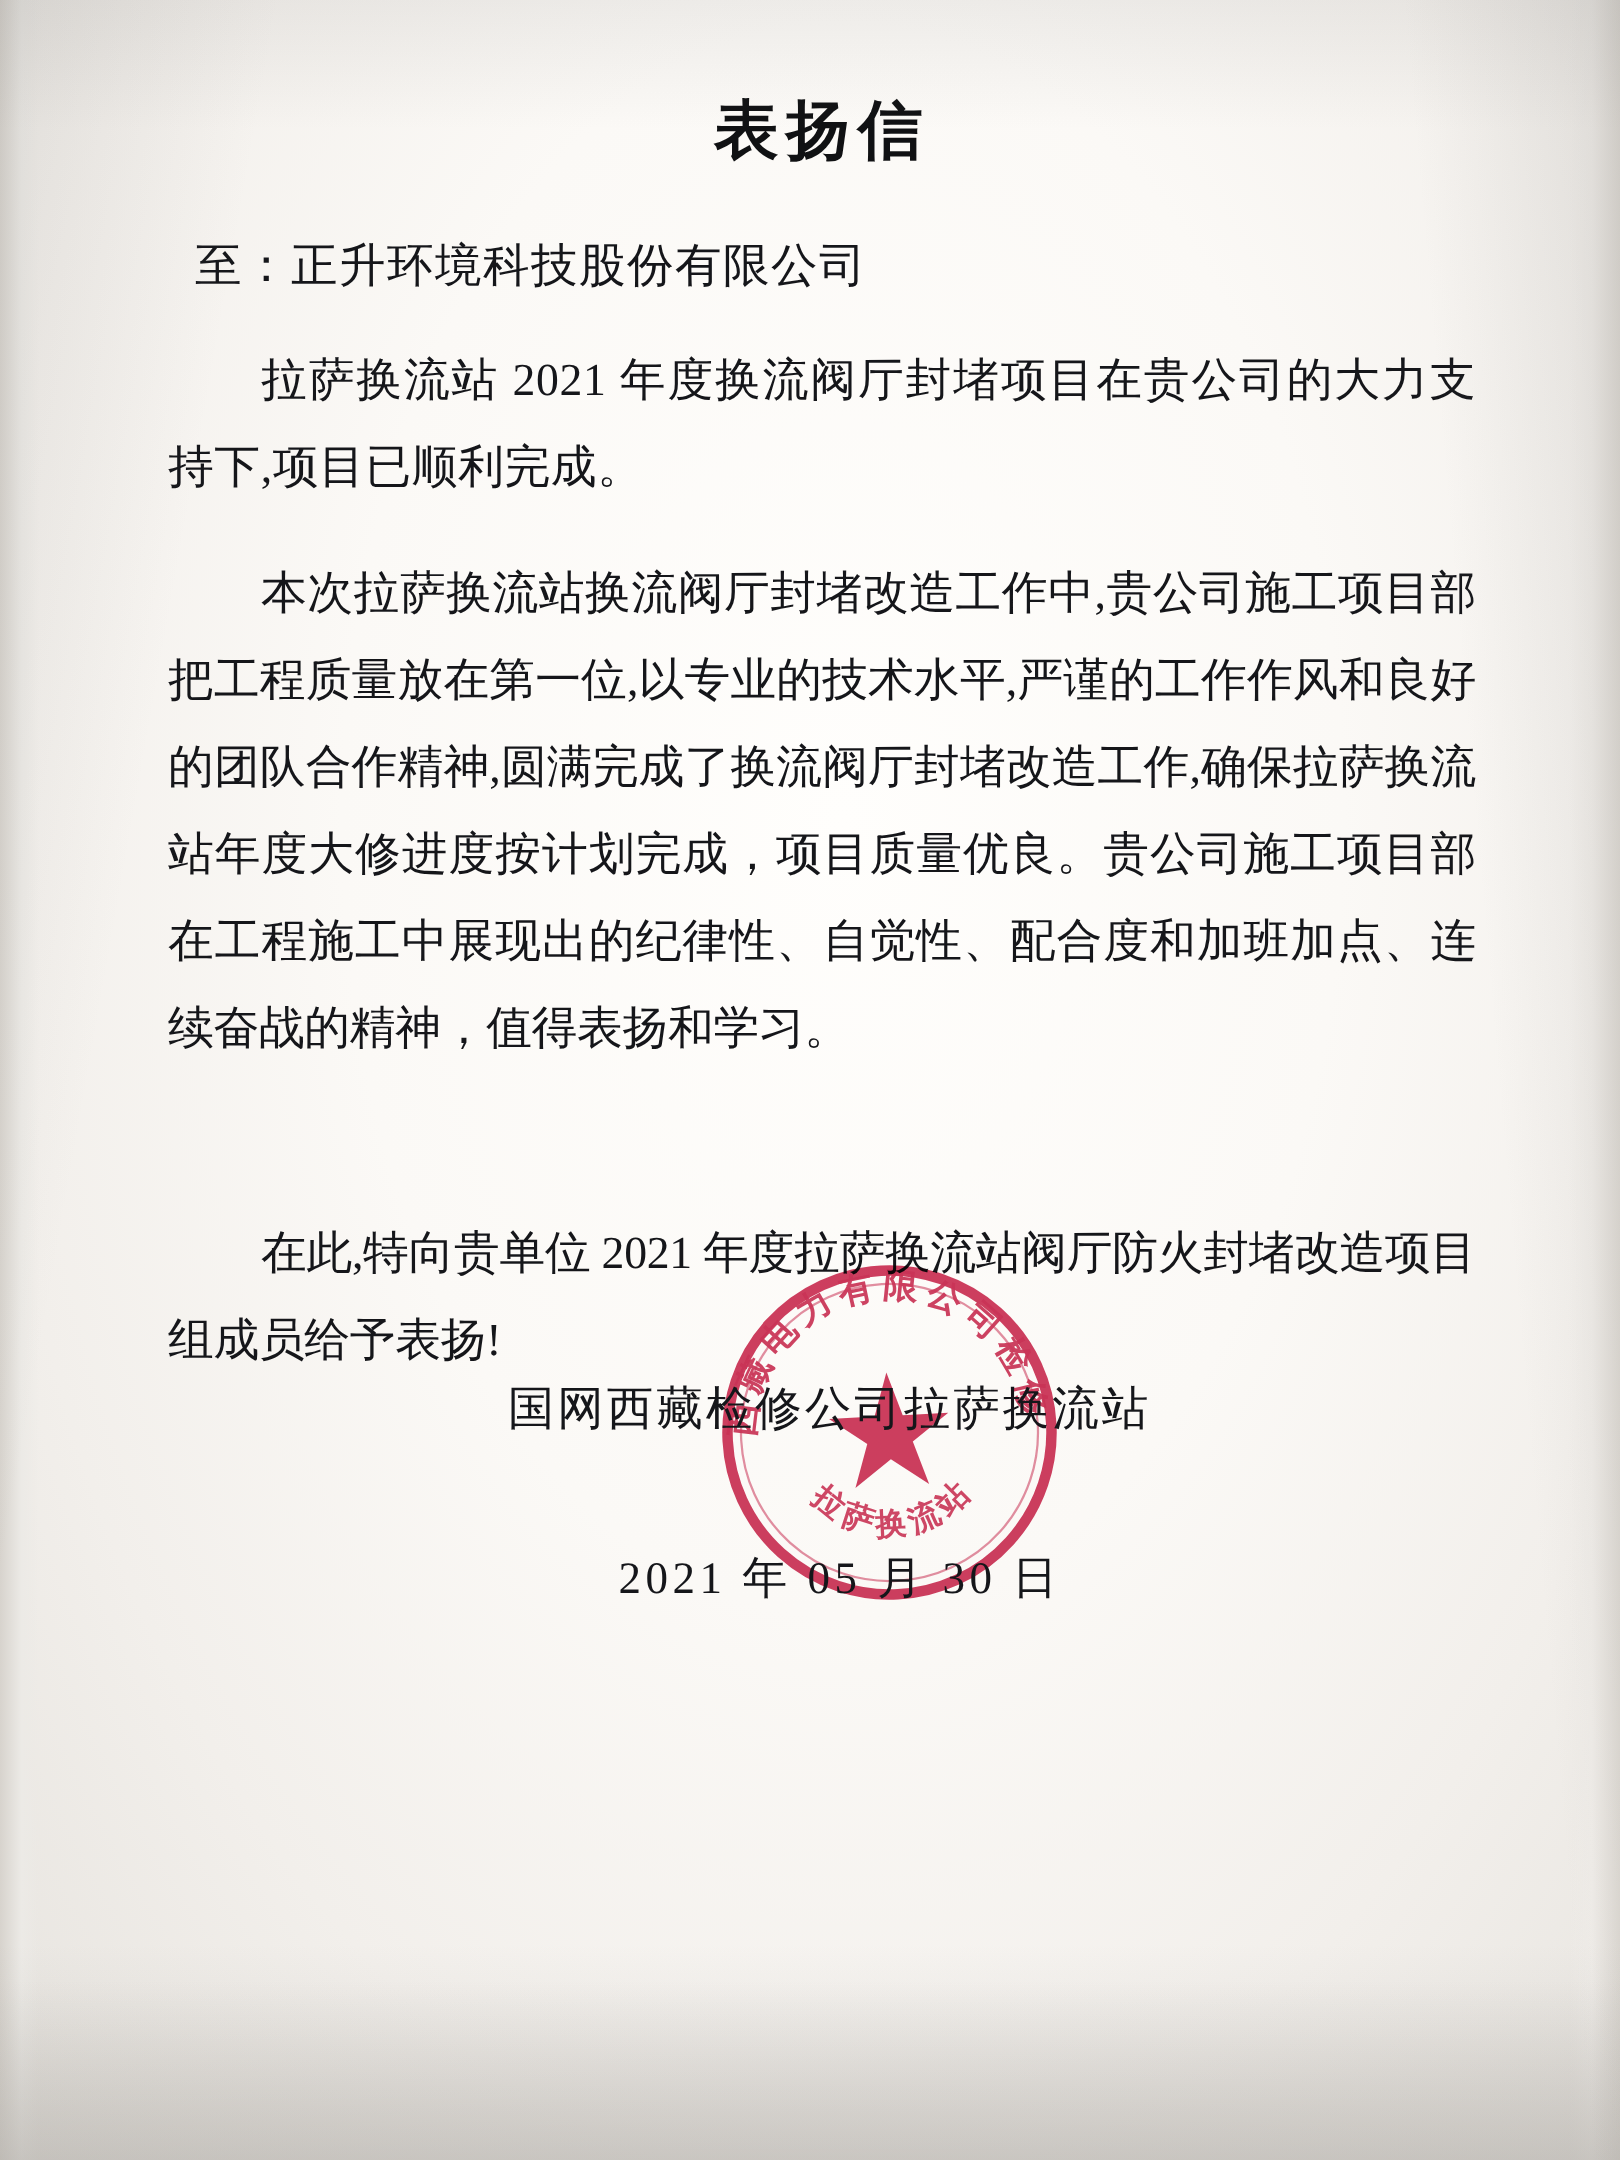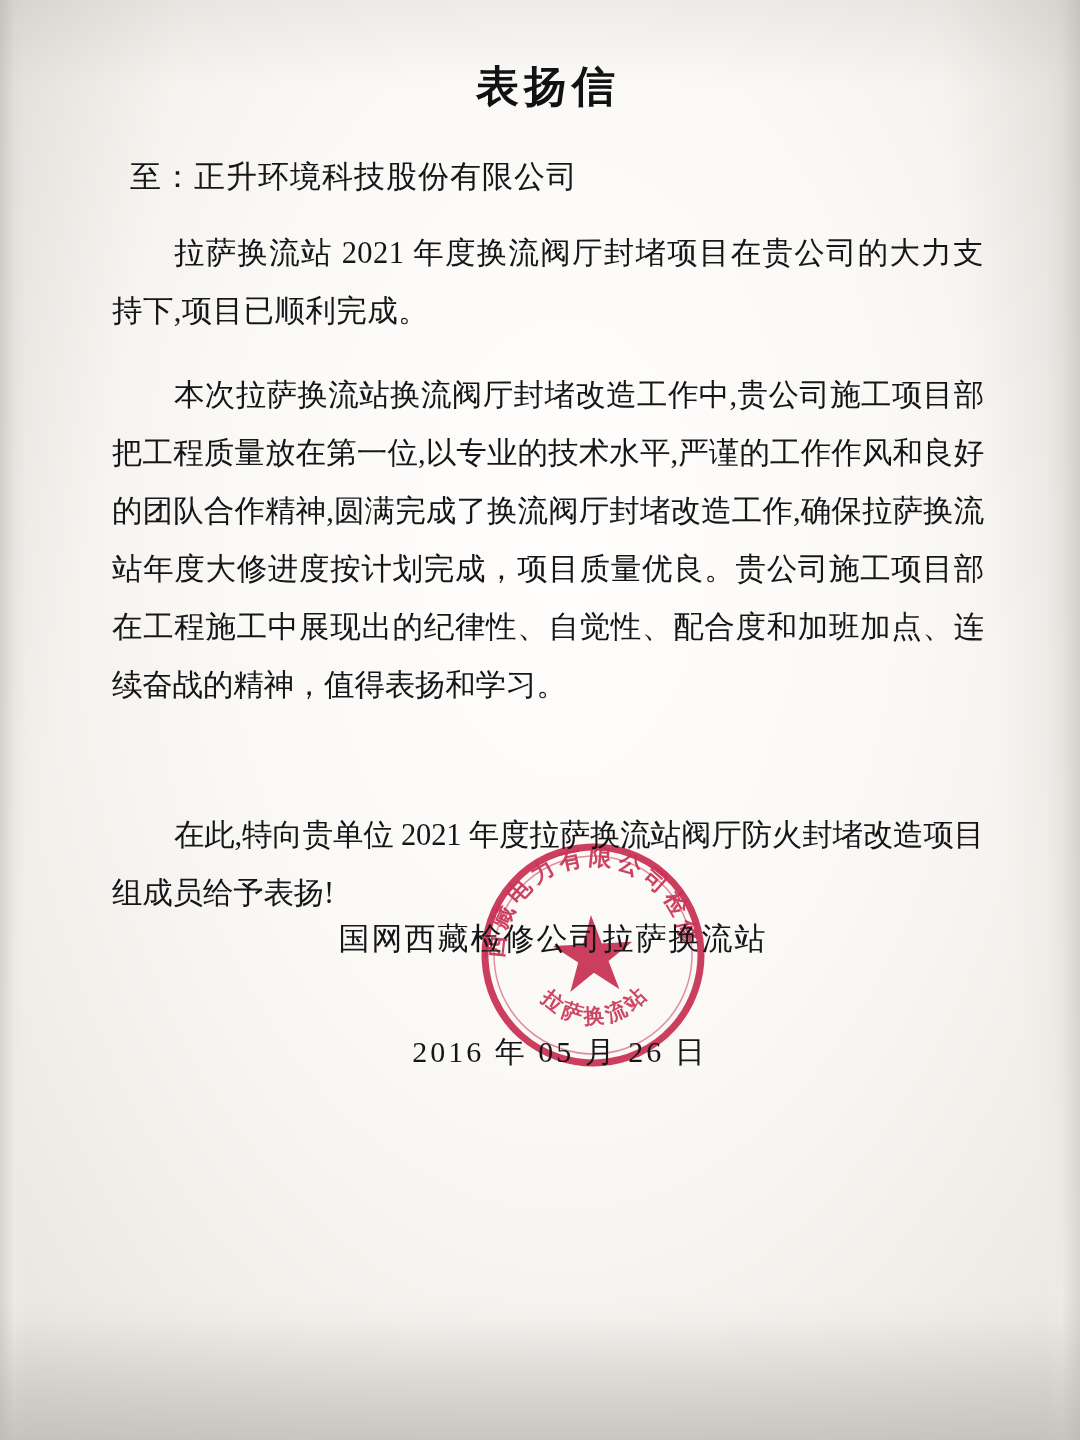--- a/index.html
+++ b/index.html
@@ -179,16 +179,16 @@
         <textPath href="#sealArcBottom" startOffset="50%" text-anchor="middle">
           拉萨换流站
         </textPath>
       </text>
       <polygon fill="#c8234a" opacity="0.95" points="120,80 129.4,108.9 159.8,108.9 135.2,126.8 144.6,155.7 120,137.8 95.4,155.7 104.8,126.8 80.2,108.9 110.6,108.9"></polygon>
     </svg>
   </div>
 
   <div class="sign-block">
     <div class="signer">国网西藏检修公司拉萨换流站</div>
-    <div class="sign-date">2016 年 05 月 26 日</div>
+    <div class="sign-date">2021 年 05 月 30 日</div>
   </div>
 
 </div>
 
 </body></html>

